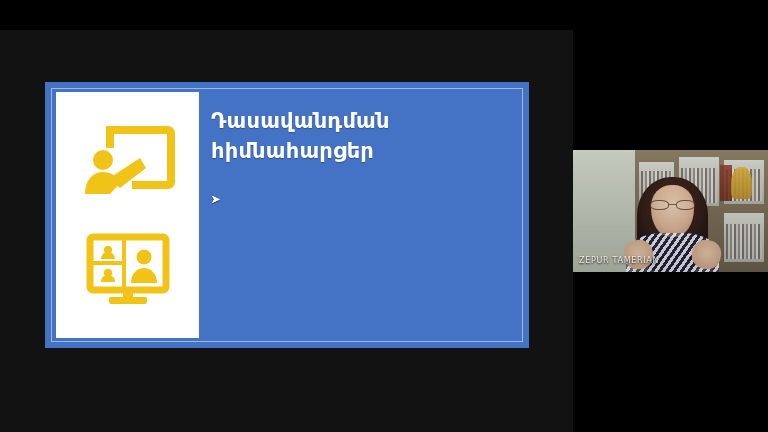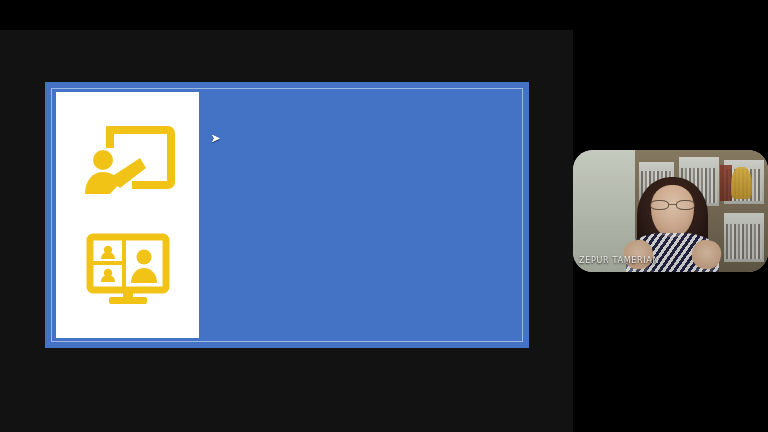--- a/index.html
+++ b/index.html
@@ -117,21 +117,20 @@
 
   
   .video-tile {
     position: absolute;
     left: 573px;
     top: 150px;
     width: 195px;
     height: 122px;
     overflow: hidden;
     background: #000;
-    border-radius: 20px;
   }
   .video-scene {
     position: absolute;
     inset: 0;
     background:
       
       radial-gradient(ellipse 120% 90% at 50% 45%, rgba(255,255,255,0.06) 0%, rgba(0,0,0,0.30) 100%),
       linear-gradient(180deg, #c9cfc4 0%, #b9c1b4 55%, #9aa394 100%);
   }
   
@@ -278,20 +277,22 @@
 
           <circle cx="59" cy="25" r="7.5" fill="#F2C317"></circle>
           <path d="M46 51 C46 42 51.8 36 59 36 C66.2 36 72 42 72 51 Z" fill="#F2C317"></path>
         </svg>
       </div>
 
     </div>
 
     <div class="text-col">
       <div class="slide-title">
+        <div>Դասավանդման</div>
+        <div>հիմնահարցեր</div>
       </div>
 
       <ul class="bullet-list">
         <li>
           <span class="bullet-marker">➤</span>
         </li>
         <li>
           <span class="bullet-marker">➤</span>
         </li>
         <li>

